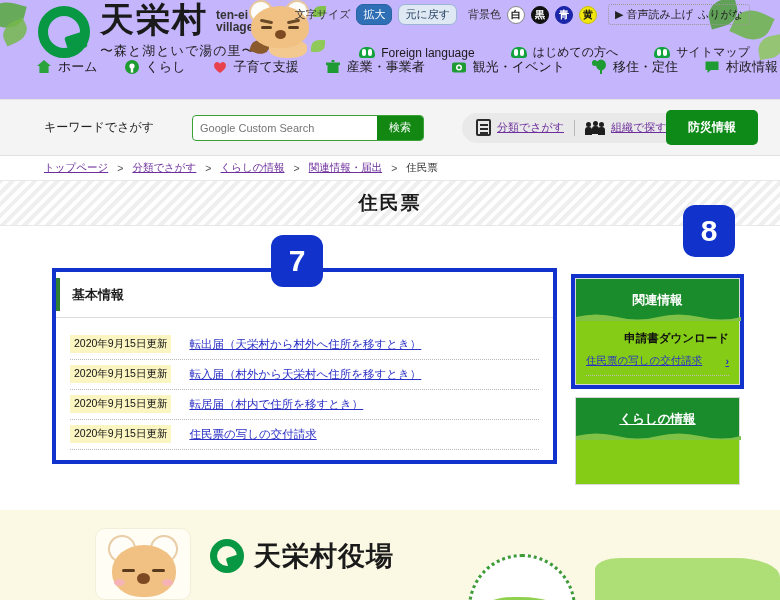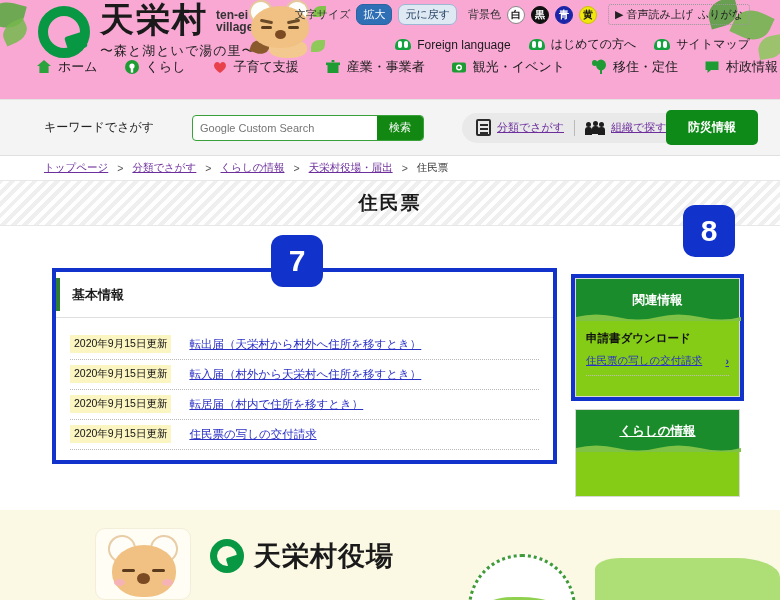--- a/index.html
+++ b/index.html
@@ -7,21 +7,21 @@
     width: 780px; height: 600px;
     font-family: "Liberation Sans", "DejaVu Sans", sans-serif;
     background: #ffffff;
     overflow: hidden;
     color: #222;
   }
   .page { position: relative; width: 780px; height: 600px; }
 
   
   .header {
-    position: relative; height: 100px; background: #f9a8d4;
+    position: relative; height: 100px; background: #c4b5fd;
     border-bottom: 1px solid #e4e4e4;
   }
   .leaf-deco { position: absolute; background: #4caf3f; border-radius: 60% 0 60% 0; opacity: .85; }
   .leaf-a { left: -10px; top: 2px; width: 34px; height: 26px; transform: rotate(15deg); background:#57a83c;}
   .leaf-b { left: 2px;  top: 22px; width: 26px; height: 20px; transform: rotate(-25deg); background:#76b94c;}
   .leaf-r1 { right: 42px; top: 0px; width: 30px; height: 26px; background:#4f9e3a; transform: rotate(-15deg);}
   .leaf-r2 { right: 10px; top: 10px; width: 36px; height: 30px; background:#6cb446; transform: rotate(25deg);}
   .leaf-r3 { right: -4px; top: 36px; width: 26px; height: 22px; background:#8cc75c; transform: rotate(-10deg);}
 
   .logo-block { position: absolute; left: 38px; top: 2px; display: flex; align-items: flex-start; }
@@ -67,21 +67,21 @@
           font-size:10px; font-weight:bold; cursor:pointer; }
   .circ.white{ background:#fff; border:1px solid #888; color:#111;}
   .circ.black{ background:#111; color:#fff; border:1px solid #111;}
   .circ.blue { background:#1b25a8; color:#fff; border:1px solid #1b25a8;}
   .circ.yellow{ background:#f2e70d; color:#111; border:1px solid #c9c00c;}
   .voice-box{
     margin-left:5px; border:1px dotted #999; border-radius:3px; padding:2px 6px;
     font-size:11px; display:flex; align-items:center; gap:5px; cursor:pointer; color:#222;
   }
 
-  .lang-row{ position:absolute; right:30px; top:36px; display:flex; align-items:center; gap:18px; font-size:12px; }
+  .lang-row{ position:absolute; right:30px; top:44px; display:flex; align-items:center; gap:36px; font-size:12px; }
   .lang-item{ display:flex; align-items:center; gap:6px; color:#1a1a1a; cursor:pointer;}
   .lang-ico{ width:16px; height:11px; background:#13a33e; border-radius:7px 7px 3px 3px; position:relative; flex:none;}
   .lang-ico::before,.lang-ico::after{content:""; position:absolute; top:2px; width:4px;height:7px;background:#fff;border-radius:2px;}
   .lang-ico::before{left:3px;} .lang-ico::after{right:3px;}
 
   
   .nav { position:absolute; left:0; top:58px; width:780px; display:flex; align-items:center; padding-left:36px; gap:26px; }
   .nav-item{ display:flex; align-items:center; gap:6px; font-size:13px; color:#1b1b1b; cursor:pointer; white-space:nowrap;}
   .nav-ico{ width:16px; height:16px; flex:none; display:block;}
 
@@ -143,21 +143,21 @@
   .row-link{ font-size:11.5px; color:#2b30c4; text-decoration:underline; cursor:pointer;}
 
   
   .side{ position:absolute; left:575px; top:52px; width:165px; }
   .side-box{ border:1px solid #d8d8d8; background:#84cc16; margin-bottom:12px; }
   .side-box.framed{ outline:4px solid #1133cc; outline-offset:0; }
   .side-head{ position:relative; height:42px; background:#1b8c2b; display:flex; align-items:center; justify-content:center;}
   .side-head h3{ font-size:12.5px; font-weight:bold; color:#fff;}
   .side-head h3.link{ text-decoration:underline; cursor:pointer;}
   .wave{ position:absolute; left:0; right:0; bottom:0; height:9px; display:block;}
-  .side-body{ padding:10px 10px 20px 10px; min-height:32px;}
+  .side-body{ padding:10px 10px 8px 10px; min-height:32px;text-align:right;}
   .side-body.tall{ min-height:44px;}
   .side-sub{ font-size:11.5px; font-weight:bold; color:#111; margin-bottom:8px;}
   .side-link-row{ display:flex; align-items:center; justify-content:space-between;
     border-bottom:1px dotted #bdbdbd; padding-bottom:7px; cursor:pointer;}
   .side-link-row span{ font-size:10.5px; color:#2b30c4; text-decoration:underline;}
   .chev{ color:#1b8c2b; font-size:14px; font-weight:bold;}
 
   
   .badge{
     position:absolute; width:52px; height:52px; background:#1133cc; border-radius:12px;
@@ -343,21 +343,21 @@
     <button class="bousai">防災情報</button>
   </div>
 
   <div class="crumbs">
     <a>トップページ</a>
     <span class="sep">&gt;</span>
     <a>分類でさがす</a>
     <span class="sep">&gt;</span>
     <a>くらしの情報</a>
     <span class="sep">&gt;</span>
-    <a>天栄村役場・届出</a>
+    <a>関連情報・届出</a>
     <span class="sep">&gt;</span>
     <span class="cur">住民票</span>
   </div>
 
   <div class="title-band">
     <h1>住民票</h1>
   </div>
 
   <div class="main">
 

